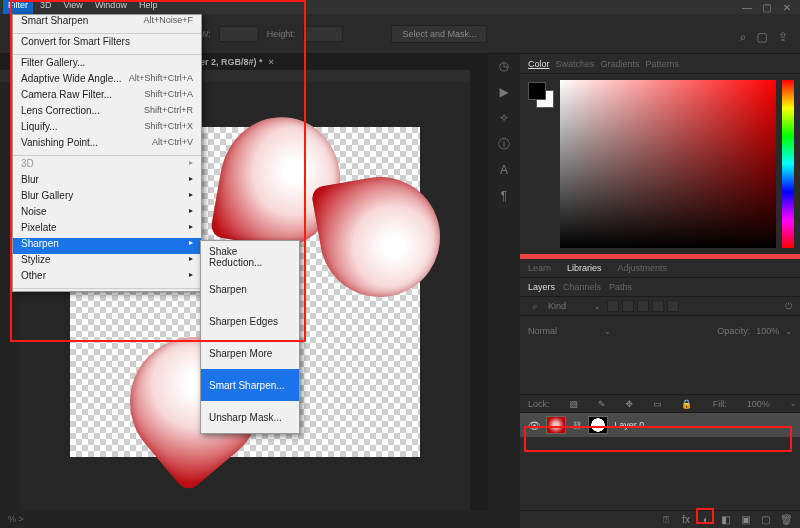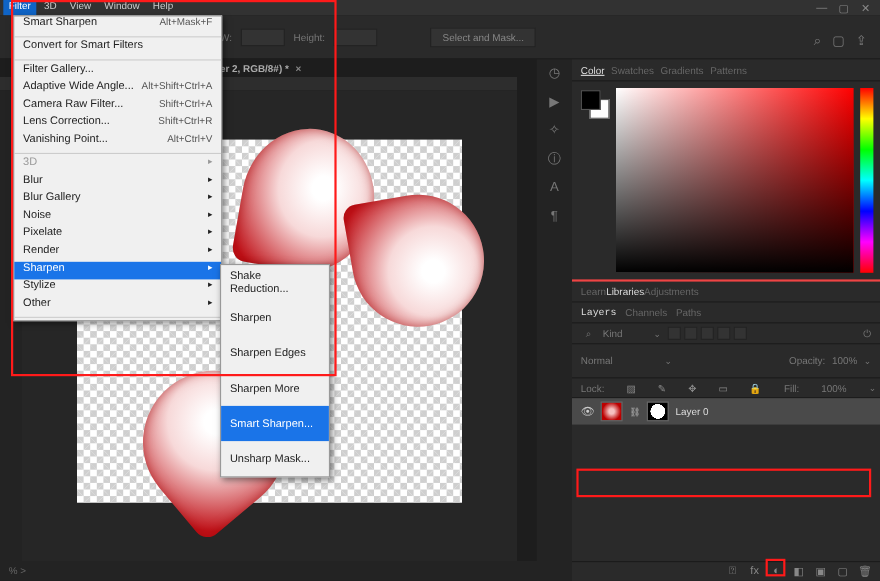--- a/index.html
+++ b/index.html
@@ -69,35 +69,35 @@
   .panel-tabs .tab.active { color: #ddd; text-decoration: underline; }
 
   .color-panel { height: 180px; position: relative; }
   .swatch-pair { position: absolute; left: 8px; top: 8px; width: 26px; height: 26px; }
   .swatch-pair .sw { position: absolute; width: 18px; height: 18px; border: 1px solid #555; }
   .swatch-pair .fg { background:#000; top:0; left:0; z-index:2;}
   .swatch-pair .bg { background:#fff; bottom:0; right:0; }
   .color-field { position: absolute; left: 40px; top: 6px; right: 24px; bottom: 6px; background: linear-gradient(to top, #000, transparent), linear-gradient(to right, #fff, #ff0000); }
   .hue { position: absolute; right: 6px; top: 6px; bottom: 6px; width: 12px; background: linear-gradient(to bottom, #f00,#ff0,#0f0,#0ff,#00f,#f0f,#f00); }
 
-  .mid-tabs { display:flex; gap:0; padding: 4px 8px; font-size: 9px; color:#666; border-top: 2px solid #ef4444; border-bottom: 1px solid #1b1b1b;}
+  .mid-tabs { display:flex; gap:16px; padding: 4px 8px; font-size: 9px; color:#666; border-top: 5px solid #ef4444; border-bottom: 1px solid #1b1b1b;}
   .mid-tabs .tab.active{ color:#ddd;}
 
   .layers-panel { }
   .layers-tabs { display:flex; gap:8px; padding: 4px 8px; font-size:9px; color:#666; border-bottom:1px solid #1b1b1b;}
-  .layers-tabs .tab.active { color:#ddd;font-family:Liberation Mono, monospace;}
+  .layers-tabs .tab.active { color:#ddd;}
   .layer-opts { display:flex; align-items:center; gap:6px; padding:3px 8px; color:#777; font-size:9px;}
   .layer-opts .search { width: 14px; text-align:center;}
   .layer-opts .kind { flex:0 0 40px;}
   .layer-opts .iconrow { display:flex; gap:3px;}
   .layer-opts .iconrow span{ width:12px; height:12px; background:#333; border:1px solid #222; display:inline-block;}
   .blend-row { display:flex; align-items:center; padding: 10px 8px; color:#777; font-size:9px; gap:6px; border-top:1px solid #1b1b1b;justify-content:space-between;}
   .blend-row .sel { flex:0 0 70px;}
   .blend-row .op { margin-left:auto;}
-  .lock-row { display:flex; align-items:center; gap:20px; padding:3px 8px; color:#777; font-size:9px; border-top:1px solid #1b1b1b; border-bottom:1px solid #1b1b1b;}
+  .lock-row { display:flex; align-items:center; gap:20px; padding:3px 8px; color:#777; font-size:9px; border-top:1px solid #1b1b1b; border-bottom:1px solid #1b1b1b;margin-top:48px;}
   .lock-row span.ic { width:11px; height:11px; display:inline-flex; align-items:center; justify-content:center; font-size:9px; color:#888;}
 
   .layer-row { display:flex; align-items:center; gap:6px; background:#4a4a4a; padding: 3px 8px; height: 24px;}
   .layer-row .eye { font-size:10px; color:#ccc; width:12px;}
   .layer-row .thumb { width: 20px; height: 18px; border:1px solid #666; background: radial-gradient(circle at 50% 50%, #f5c0c0 20%, #b00 70%); }
   .layer-row .mask { width: 20px; height: 18px; border:1px solid #666; background: radial-gradient(circle at 50% 50%, #fff 55%, #000 56%); }
   .layer-row .name { color:#ddd; font-size:9px;}
 
   .layer-footer { position:absolute; bottom:0; left:0; right:0; height:18px; background:#2a2a2a; display:flex; align-items:center; justify-content:flex-end; gap:8px; padding: 0 8px; border-top:1px solid #1b1b1b; color:#888; font-size:10px;}
   .layer-footer span { width:12px; text-align:center;}
@@ -149,64 +149,65 @@
     <div class="petal p1"></div>
     <div class="petal p2"></div>
     <div class="petal p3"></div>
     <div class="petal p4"></div>
   </div>
 </div>
 
 <div class="menu">
   <div class="row">
     <span>Smart Sharpen</span>
-      <span class="shortcut">Alt+Mask+F</span>
+      <span class="shortcut">Alt+Noise+F</span>
   </div>
   <div class="row sep"></div>
   <div class="row">
       <span>Convert for Smart Filters</span>
     </div>
   <div class="row sep"></div>
   <div class="row">
       <span>Filter Gallery...</span>
     </div>
   <div class="row">
       <span>Adaptive Wide Angle...</span>
       <span class="shortcut">Alt+Shift+Ctrl+A</span>
     </div>
   <div class="row">
       <span>Camera Raw Filter...</span>
       <span class="shortcut">Shift+Ctrl+A</span>
     </div>
   <div class="row">
       <span>Lens Correction...</span>
       <span class="shortcut">Shift+Ctrl+R</span>
+    </div>
+  <div class="row">
+      <span>Liquify...</span>
+      <span class="shortcut">Shift+Ctrl+X</span>
     </div>
   <div class="row">
       <span>Vanishing Point...</span>
       <span class="shortcut">Alt+Ctrl+V</span>
     </div>
   <div class="row sep"></div>
   <div class="row disabled arrow">
       <span>3D</span>
     </div>
   <div class="row arrow">
       <span>Blur</span>
     </div>
   <div class="row arrow">
       <span>Blur Gallery</span>
     </div>
   <div class="row arrow">
       <span>Noise</span>
     </div>
   <div class="row arrow">
       <span>Pixelate</span>
-    </div>
-  <div class="row arrow">
-      <span>Render</span>
     </div>
   <div class="row hl arrow">
       <span>Sharpen</span>
     </div>
   <div class="row arrow">
       <span>Stylize</span>
     </div>
   <div class="row arrow">
       <span>Other</span>
     </div>

